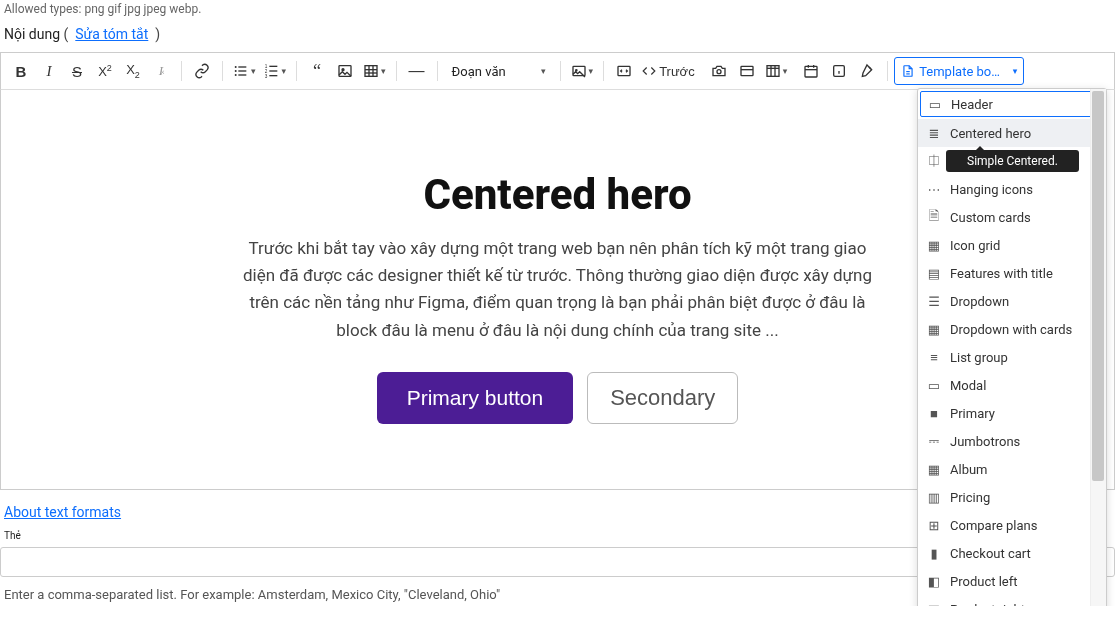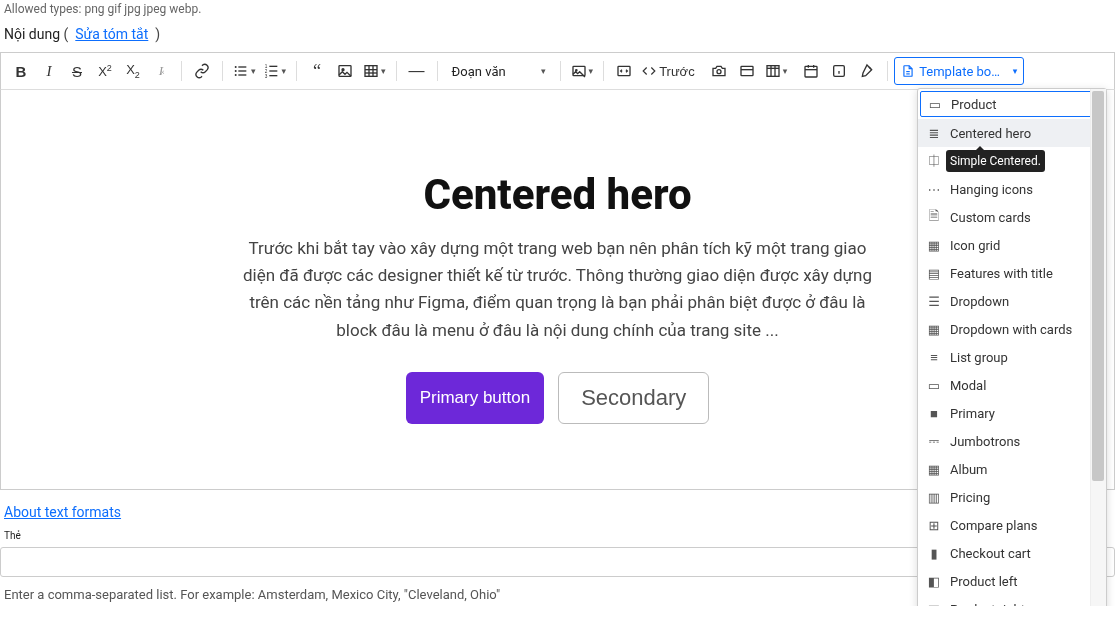--- a/index.html
+++ b/index.html
@@ -22,29 +22,29 @@
 .chev { font-size: 9px; margin-left: 2px; color: #555; }
 .paragraph-select { display: inline-flex; align-items: center; height: 28px; border: none; border-radius: 3px; padding: 0 8px; min-width: 110px; justify-content: space-between; cursor: pointer; font-size: 13px; }
 .template-btn { display: inline-flex; align-items: center; height: 28px; border: 1px solid #0d6efd; border-radius: 3px; padding: 0 6px; color: #0d6efd; cursor: pointer; background: #fff; min-width: 130px; justify-content: space-between; }
 .template-btn .doc-icon { margin-right: 4px; }
 .template-btn .lbl { flex: 1; white-space: nowrap; overflow: hidden; text-overflow: ellipsis; font-size: 13px; }
 .src-btn span { margin-left: 3px; font-size: 13px; }
 .editor { border: 1px solid #ccc; border-top: none; min-height: 400px; padding: 80px 20px 40px; position: relative; }
 .hero-title { font-weight: 800; font-size: 42px; text-align: center; margin-bottom: 16px; color: #111; }
 .hero-text { text-align: center; font-size: 17px; color: #444; line-height: 1.6; max-width: 640px; margin: 0 auto 28px; }
 .hero-buttons { display: flex; justify-content: center; gap: 14px; }
-.btn-primary { background: #6d28d9; color: #fff; border: none; border-radius: 6px; padding: 12px 14px; font-size: 17px; cursor: pointer; }
+.btn-primary { background: #4c1d95; color: #fff; border: none; border-radius: 6px; padding: 12px 30px; font-size: 21px; cursor: pointer; }
 .btn-secondary { background: #fff; color: #555; border: 1px solid #bbb; border-radius: 6px; padding: 12px 22px; font-size: 22px; cursor: pointer; }
 .dropdown { position: absolute; top: 36px; right: 8px; width: 190px; background: #fff; border: 1px solid #ccc; border-radius: 3px; box-shadow: 0 2px 8px rgba(0,0,0,.15); z-index: 100; }
 .dropdown-inner { max-height: 526px; overflow-y: scroll; }
 .dd-item { display: flex; align-items: center; padding: 6px 8px; cursor: pointer; font-size: 13px; gap: 8px; color: #333; white-space: nowrap; position: relative; }
 .dd-item:hover, .dd-item.hov { background: #eef0f3; }
 .dd-item.selected { border: 1px solid #0d6efd; border-radius: 2px; margin: 2px; padding: 4px 6px; }
 .dd-icon { width: 16px; height: 16px; display: inline-flex; align-items: center; justify-content: center; flex-shrink: 0; color: #555; font-size: 13px; }
-.tooltip { position: absolute; top: 50%; left: 28px; transform: translateY(-50%); background: #222; color: #fff; font-size: 12px; padding: 4px 4px; border-radius: 3px; white-space: nowrap; }
+.tooltip { position: absolute; top: 50%; left: 28px; transform: translateY(-50%); background: #222; color: #fff; font-size: 12px; padding: 4px 21px; border-radius: 3px; white-space: nowrap; }
 .tooltip::before { content: ""; position: absolute; top: -4px; left: 30px; border-left: 4px solid transparent; border-right: 4px solid transparent; border-bottom: 4px solid #222; }
 .dd-scrollbar { position: absolute; right: 0; top: 0; width: 16px; height: 100%; background: #f6f6f6; border-left: 1px solid #eee; }
 .dd-thumb { position: absolute; right: 2px; top: 2px; width: 12px; height: 390px; background: #c7c7c7; border-radius: 2px; }
 .bottom-area { padding-top: 12px; }
 .link-a { color: #0d6efd; text-decoration: underline; font-size: 14px; padding: 2px 4px; display: inline-block; }
 .the-label { font-size: 10px; padding: 8px 4px 2px; }
 .input-field { width: 100%; border: 1px solid #ccc; border-radius: 3px; height: 30px; margin-top: 4px; }
 .helper { color: #555; font-size: 13px; padding: 10px 4px 4px; }
 svg { display: block; }
 </style>
@@ -235,21 +235,21 @@
     </span>
     <span class="lbl">Template bo…</span>
     <span class="chev" style="color:#0d6efd">▾</span>
   </div>
 </div>
 
 <div class="dropdown">
   <div class="dropdown-inner" id="dd-list">
         <div class="dd-item selected">
           <span class="dd-icon">▭</span>
-          <span>Product</span>
+          <span>Header</span>
         </div>
         <div class="dd-item hov">
           <span class="dd-icon">≣</span>
           <span>Centered hero</span>
         </div>
         <div class="dd-item">
           <span class="dd-icon">⎅</span>
           <span class="tooltip">Simple Centered.</span>
         </div>
         <div class="dd-item">

